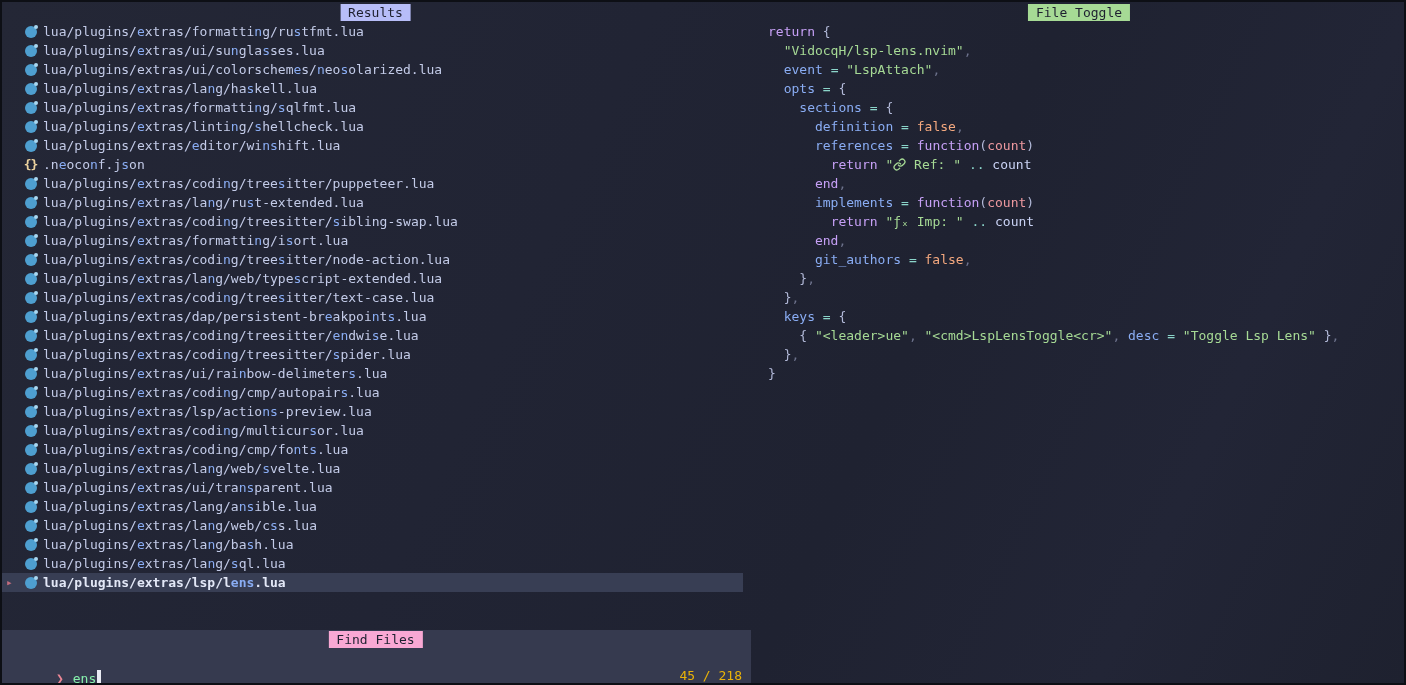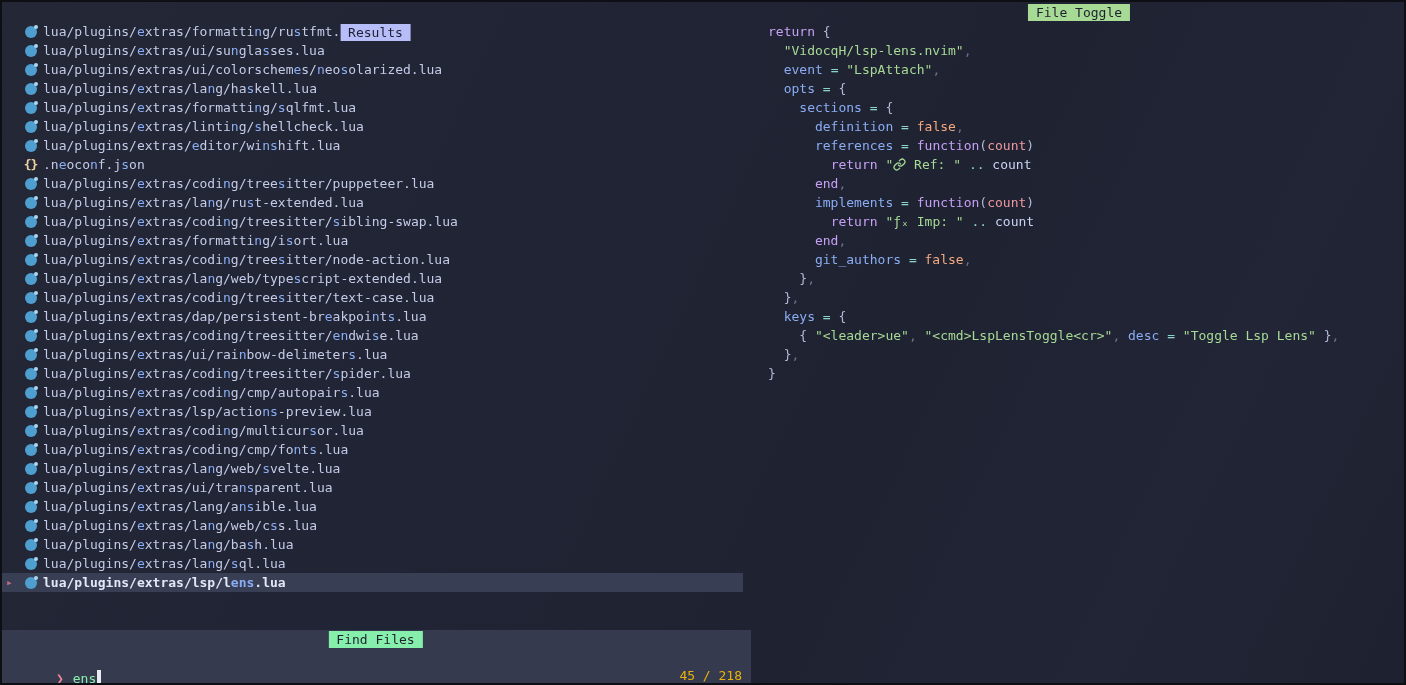--- a/index.html
+++ b/index.html
@@ -10,37 +10,37 @@
     font-size:13px;color:#c3cbe8;
   }
   #frame-border{position:absolute;inset:0;box-shadow:inset 0 0 0 2px #0d0f15;pointer-events:none;z-index:50;}
   .badge{
     position:absolute;top:4px;left:50%;transform:translateX(-50%);
     height:17px;line-height:17px;padding:0 8px;font-size:13px;
     color:#1e2030;white-space:pre;z-index:5;
   }
   
   #results-panel{position:absolute;left:0;top:0;width:751px;height:630px;}
-  #results-badge{background:#b7bdf8;margin-top:20px;}
+  #results-badge{background:#b7bdf8;}
   #results-list{position:absolute;left:0;top:22px;width:751px;}
   .result-row{
     display:flex;align-items:center;height:19px;width:743px;
     white-space:pre;cursor:pointer;
   }
   .result-row.selected{background:#383e54;color:#e3e8f7;font-weight:bold;}
   .caret-col{width:18px;padding-left:6px;color:#c26c7d;font-size:11px;line-height:19px;}
   .icon-col{width:13px;margin-right:6px;display:flex;align-items:center;justify-content:center;}
   .lua-icon{position:relative;width:12px;height:12px;border-radius:50%;background:#4e9fd0;display:inline-block;}
   .lua-icon::after{content:"";position:absolute;top:-1px;right:-1px;width:4px;height:4px;border-radius:50%;background:#a9d8f2;}
   .json-icon{color:#eed49f;font-weight:600;letter-spacing:-1px;font-size:13px;line-height:19px;}
   .path{line-height:19px;}
   .hl{color:#8aadf4;}
   
   #prompt-bar{position:absolute;left:0;top:630px;width:751px;height:55px;background:#363a4f;}
-  #prompt-badge{top:1px;background:#86efac;}
+  #prompt-badge{top:1px;background:#f9a8d4;}
   #prompt-line{position:absolute;left:9px;top:20px;height:19px;line-height:19px;white-space:pre;}
   #prompt-caret{color:#ed8796;font-weight:bold;margin-right:9px;}
   #prompt-query{color:#86efac;}
   #text-cursor{display:inline-block;width:4px;height:15px;background:#e9ebf3;vertical-align:-2px;margin-left:1px;}
   #results-counter{position:absolute;right:9px;top:36px;height:19px;line-height:19px;color:#eab308;}
   
   #preview-panel{position:absolute;left:752px;top:0;width:654px;height:685px;}
   #preview-badge{background:#a6da95;}
   #code-block{position:absolute;left:16px;top:22px;white-space:pre;}
   .code-line{height:19px;line-height:19px;}
@@ -67,22 +67,22 @@
         <div class="result-row"><span class="caret-col"></span><span class="icon-col"><span class="json-icon">{}</span></span><span class="path">.n<span class="hl">e</span>oco<span class="hl">n</span>f.j<span class="hl">s</span>on</span></div>
         <div class="result-row"><span class="caret-col"></span><span class="icon-col"><span class="lua-icon"></span></span><span class="path">lua/plugins/<span class="hl">e</span>xtras/codi<span class="hl">n</span>g/tree<span class="hl">s</span>itter/puppeteer.lua</span></div>
         <div class="result-row"><span class="caret-col"></span><span class="icon-col"><span class="lua-icon"></span></span><span class="path">lua/plugins/<span class="hl">e</span>xtras/la<span class="hl">n</span>g/ru<span class="hl">s</span>t-extended.lua</span></div>
         <div class="result-row"><span class="caret-col"></span><span class="icon-col"><span class="lua-icon"></span></span><span class="path">lua/plugins/<span class="hl">e</span>xtras/codi<span class="hl">n</span>g/treesitter/<span class="hl">s</span>ibling-swap.lua</span></div>
         <div class="result-row"><span class="caret-col"></span><span class="icon-col"><span class="lua-icon"></span></span><span class="path">lua/plugins/<span class="hl">e</span>xtras/formatti<span class="hl">n</span>g/i<span class="hl">s</span>ort.lua</span></div>
         <div class="result-row"><span class="caret-col"></span><span class="icon-col"><span class="lua-icon"></span></span><span class="path">lua/plugins/<span class="hl">e</span>xtras/codi<span class="hl">n</span>g/tree<span class="hl">s</span>itter/node-action.lua</span></div>
         <div class="result-row"><span class="caret-col"></span><span class="icon-col"><span class="lua-icon"></span></span><span class="path">lua/plugins/<span class="hl">e</span>xtras/la<span class="hl">n</span>g/web/type<span class="hl">s</span>cript-extended.lua</span></div>
         <div class="result-row"><span class="caret-col"></span><span class="icon-col"><span class="lua-icon"></span></span><span class="path">lua/plugins/<span class="hl">e</span>xtras/codi<span class="hl">n</span>g/tree<span class="hl">s</span>itter/text-case.lua</span></div>
         <div class="result-row"><span class="caret-col"></span><span class="icon-col"><span class="lua-icon"></span></span><span class="path">lua/plugins/extras/dap/persistent-br<span class="hl">e</span>akpoi<span class="hl">n</span>t<span class="hl">s</span>.lua</span></div>
         <div class="result-row"><span class="caret-col"></span><span class="icon-col"><span class="lua-icon"></span></span><span class="path">lua/plugins/extras/coding/treesitter/<span class="hl">e</span><span class="hl">n</span>dwi<span class="hl">s</span>e.lua</span></div>
+        <div class="result-row"><span class="caret-col"></span><span class="icon-col"><span class="lua-icon"></span></span><span class="path">lua/plugins/<span class="hl">e</span>xtras/codi<span class="hl">n</span>g/treesitter/<span class="hl">s</span>pider.lua</span></div>
         <div class="result-row"><span class="caret-col"></span><span class="icon-col"><span class="lua-icon"></span></span><span class="path">lua/plugins/<span class="hl">e</span>xtras/ui/rai<span class="hl">n</span>bow-delimeter<span class="hl">s</span>.lua</span></div>
-        <div class="result-row"><span class="caret-col"></span><span class="icon-col"><span class="lua-icon"></span></span><span class="path">lua/plugins/<span class="hl">e</span>xtras/codi<span class="hl">n</span>g/treesitter/<span class="hl">s</span>pider.lua</span></div>
         <div class="result-row"><span class="caret-col"></span><span class="icon-col"><span class="lua-icon"></span></span><span class="path">lua/plugins/<span class="hl">e</span>xtras/codi<span class="hl">n</span>g/cmp/autopair<span class="hl">s</span>.lua</span></div>
         <div class="result-row"><span class="caret-col"></span><span class="icon-col"><span class="lua-icon"></span></span><span class="path">lua/plugins/<span class="hl">e</span>xtras/lsp/actio<span class="hl">n</span><span class="hl">s</span>-preview.lua</span></div>
         <div class="result-row"><span class="caret-col"></span><span class="icon-col"><span class="lua-icon"></span></span><span class="path">lua/plugins/<span class="hl">e</span>xtras/codi<span class="hl">n</span>g/multicur<span class="hl">s</span>or.lua</span></div>
         <div class="result-row"><span class="caret-col"></span><span class="icon-col"><span class="lua-icon"></span></span><span class="path">lua/plugins/<span class="hl">e</span>xtras/coding/cmp/fo<span class="hl">n</span>t<span class="hl">s</span>.lua</span></div>
         <div class="result-row"><span class="caret-col"></span><span class="icon-col"><span class="lua-icon"></span></span><span class="path">lua/plugins/<span class="hl">e</span>xtras/la<span class="hl">n</span>g/web/<span class="hl">s</span>velte.lua</span></div>
         <div class="result-row"><span class="caret-col"></span><span class="icon-col"><span class="lua-icon"></span></span><span class="path">lua/plugins/<span class="hl">e</span>xtras/ui/tra<span class="hl">n</span><span class="hl">s</span>parent.lua</span></div>
         <div class="result-row"><span class="caret-col"></span><span class="icon-col"><span class="lua-icon"></span></span><span class="path">lua/plugins/<span class="hl">e</span>xtras/lang/a<span class="hl">n</span><span class="hl">s</span>ible.lua</span></div>
         <div class="result-row"><span class="caret-col"></span><span class="icon-col"><span class="lua-icon"></span></span><span class="path">lua/plugins/<span class="hl">e</span>xtras/la<span class="hl">n</span>g/web/c<span class="hl">s</span>s.lua</span></div>
         <div class="result-row"><span class="caret-col"></span><span class="icon-col"><span class="lua-icon"></span></span><span class="path">lua/plugins/<span class="hl">e</span>xtras/la<span class="hl">n</span>g/ba<span class="hl">s</span>h.lua</span></div>
         <div class="result-row"><span class="caret-col"></span><span class="icon-col"><span class="lua-icon"></span></span><span class="path">lua/plugins/<span class="hl">e</span>xtras/la<span class="hl">n</span>g/<span class="hl">s</span>ql.lua</span></div>

